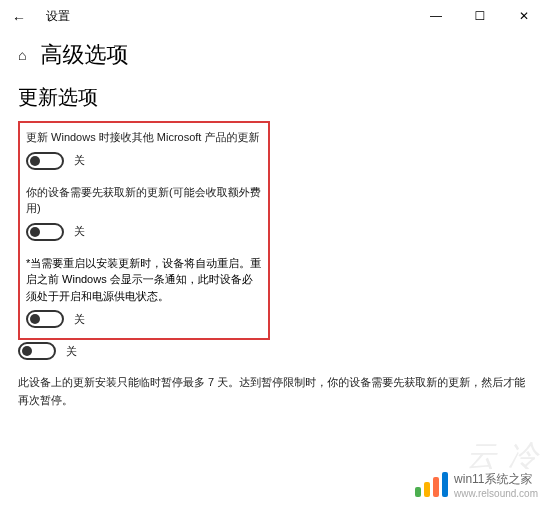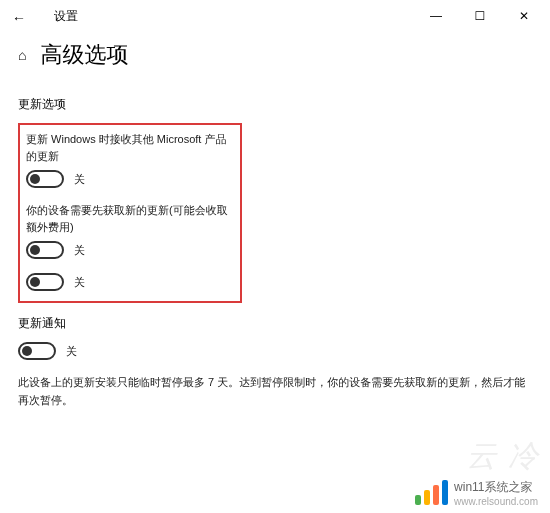--- a/index.html
+++ b/index.html
@@ -22,21 +22,21 @@
     .back-btn {
       width: 30px;
       height: 30px;
       display: flex;
       align-items: center;
       justify-content: center;
       font-size: 14px;
     }
     .title-text {
       font-size: 12px;
-      margin-left: 20px;
+      margin-left: 12px;
     }
     .win-controls {
       margin-left: auto;
       display: flex;
     }
     .win-btn {
       width: 44px;
       height: 30px;
       display: flex;
       align-items: center;
@@ -53,30 +53,29 @@
       margin-right: 14px;
     }
     .page-title {
       font-size: 22px;
       font-weight: 400;
     }
     .content {
       padding: 0 18px;
     }
     .section-title {
-      font-size: 12px;
+      font-size: 20px;
       font-weight: 400;
       margin-bottom: 10px;
-      margin-top: 12px;
     }
     .highlight-box {
       border: 2px solid #d93a3a;
       padding: 6px 6px 6px 6px;
-      margin-bottom: 12px;
-      width: 224px;
+      margin-bottom: 2px;
+      width: 252px;
     }
     .option {
       margin-bottom: 14px;
     }
     .option-label {
       font-size: 11px;
       line-height: 1.5;
       margin-bottom: 6px;
       color: #1a1a1a;
     }
@@ -110,21 +109,21 @@
     }
     .desc {
       font-size: 11px;
       line-height: 1.6;
       color: #1a1a1a;
       margin-bottom: 10px;
     }
     .watermark {
       position: absolute;
       right: 8px;
-      bottom: 4px;
+      bottom: 12px;
       display: flex;
       align-items: center;
       gap: 6px;
       font-size: 13px;
       color: #999;
       background: rgba(255,255,255,0.9);
       padding: 2px 4px;
     }
     .wm-logo {
       display: flex;
@@ -199,30 +198,30 @@
       <div class="option-label">你的设备需要先获取新的更新(可能会收取额外费用)</div>
       <div class="toggle-row">
         <div class="toggle">
           <div class="toggle-knob"></div>
         </div>
         <span class="toggle-label">关</span>
       </div>
     </div>
 
     <div class="option" style="margin-bottom:4px">
+      <div class="option-label warn">*当需要重启以安装更新时，设备将自动重启。重启之前 Windows 会显示一条通知，此时设备必须处于开启和电源供电状态。</div>
       <div class="toggle-row">
         <div class="toggle">
           <div class="toggle-knob"></div>
         </div>
         <span class="toggle-label">关</span>
       </div>
     </div>
   </div>
 
-  <div class="section-title">更新通知</div>
 
   <div class="option">
     <div class="toggle-row">
       <div class="toggle">
         <div class="toggle-knob"></div>
       </div>
       <span class="toggle-label">关</span>
     </div>
   </div>
 

